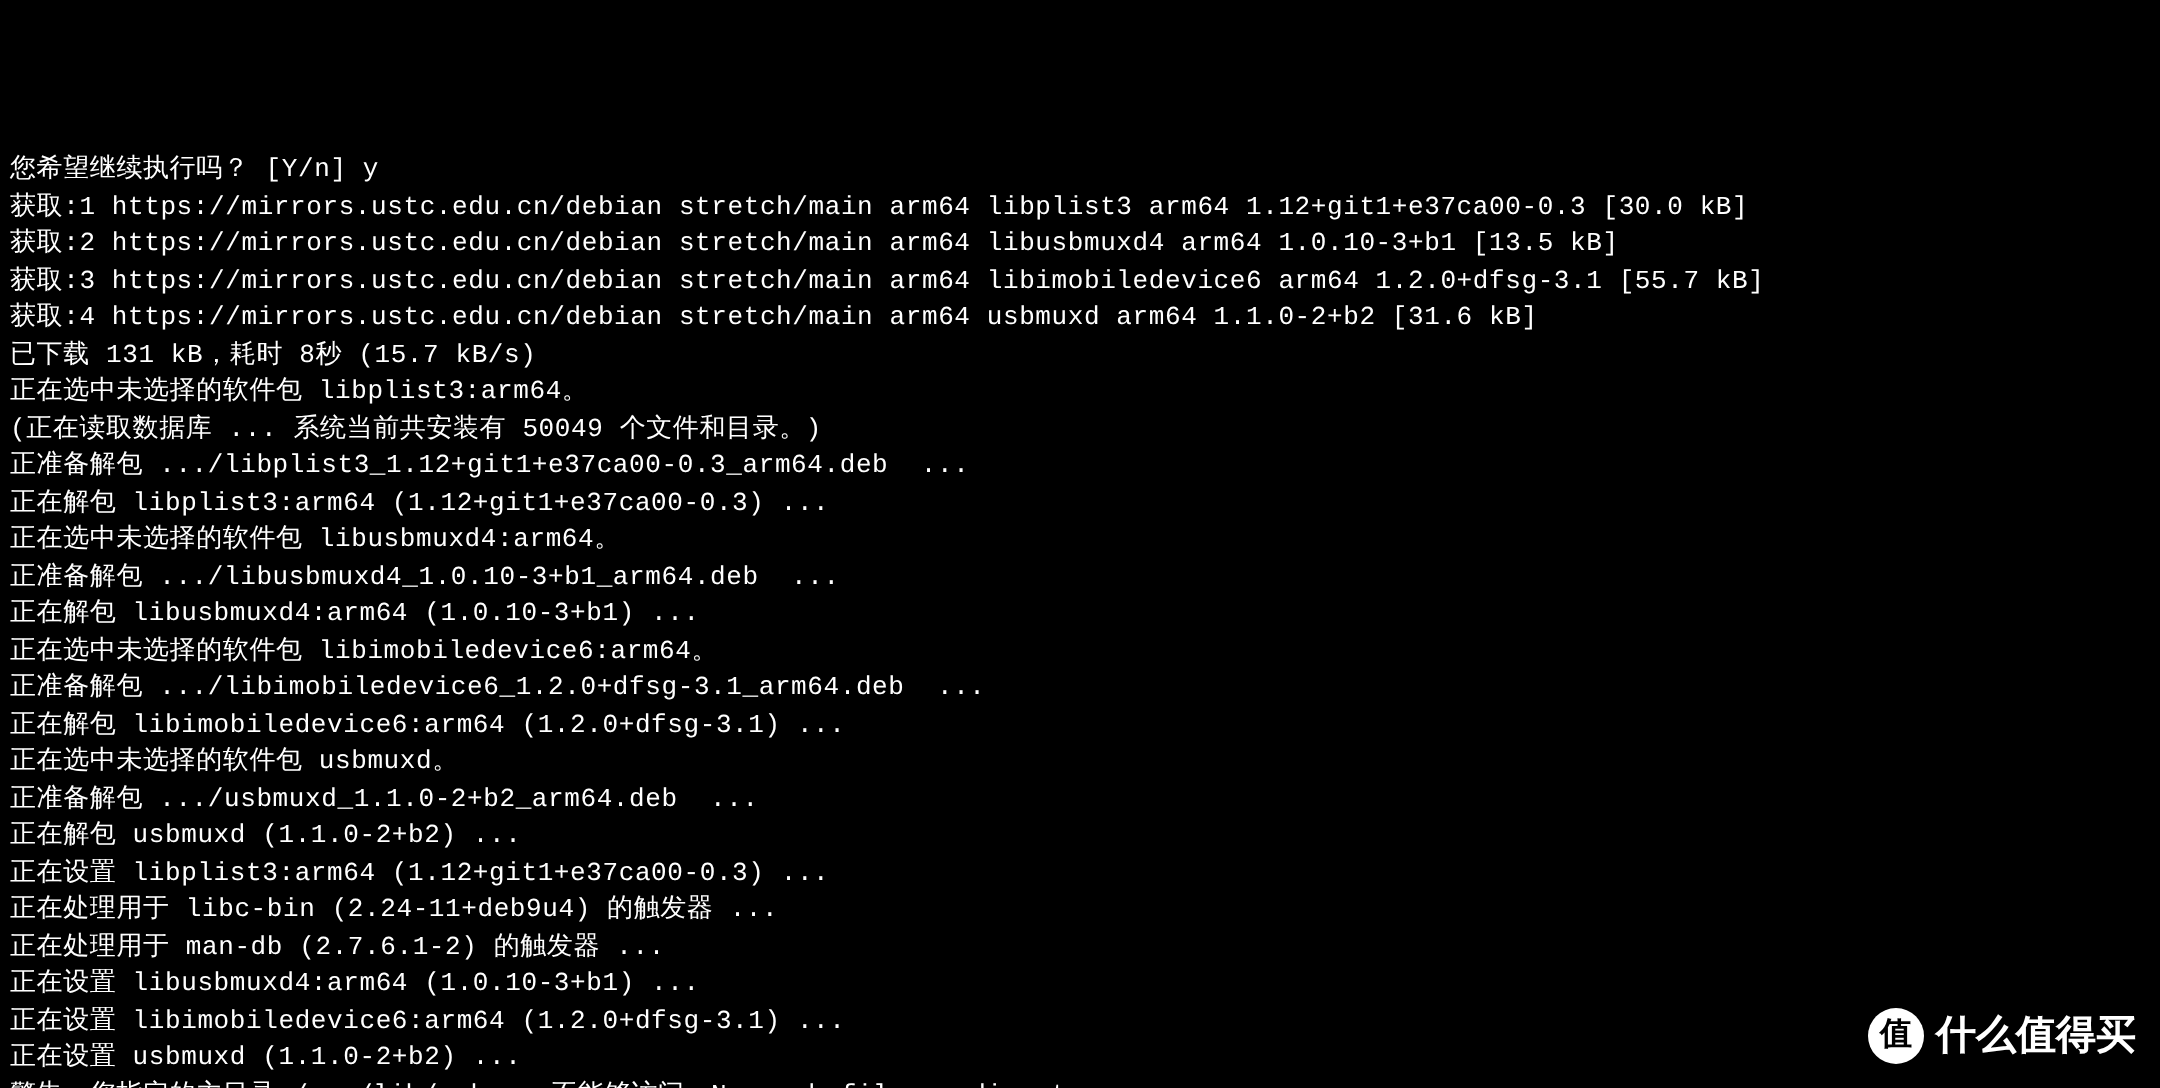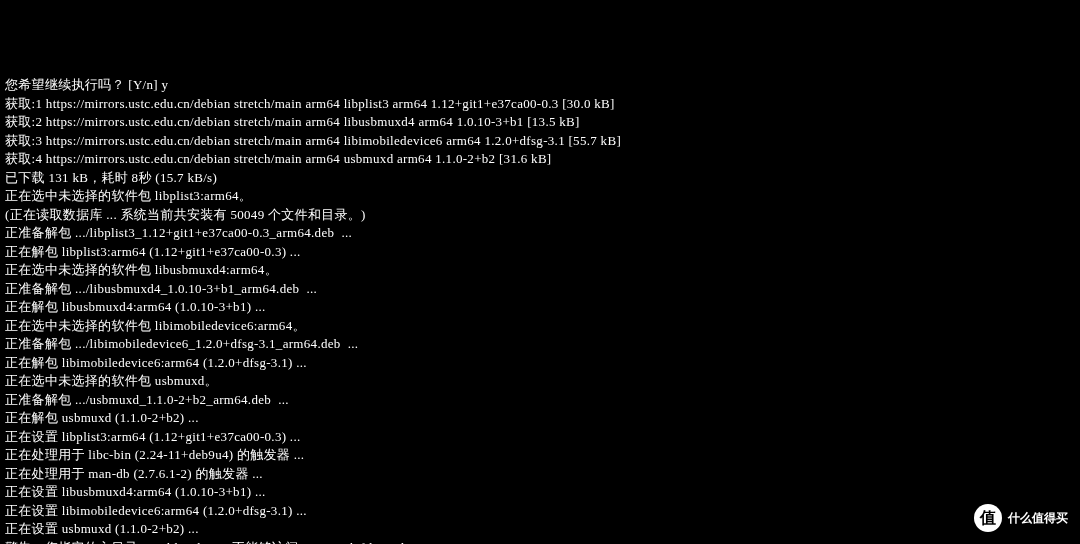--- a/index.html
+++ b/index.html
@@ -19,21 +19,20 @@
       position: relative;
       padding: 2px 5px;
       white-space: pre;
     }
     .terminal {
       white-space: pre;
       letter-spacing: 0.3px;
     }
     .line {
       display: block;
-      font-family: Liberation Serif, serif;
     }
     .watermark {
       position: absolute;
       right: 12px;
       bottom: 12px;
       display: flex;
       align-items: center;
       gap: 6px;
       pointer-events: none;
     }
@@ -46,21 +45,21 @@
       align-items: center;
       justify-content: center;
       color: #000;
       font-weight: bold;
       font-size: 16px;
       font-family: sans-serif;
     }
     .watermark-text {
       color: #fff;
       font-family: "Microsoft YaHei", sans-serif;
-      font-size: 12px;
+      font-size: 20px;
       font-weight: bold;
     }
   </style>
 </head>
 <body>
 
 
 
 <div class="terminal" id="terminal-container"><span class="line">您希望继续执行吗？ [Y/n] y</span><span class="line">获取:1 https://mirrors.ustc.edu.cn/debian stretch/main arm64 libplist3 arm64 1.12+git1+e37ca00-0.3 [30.0 kB]</span><span class="line">获取:2 https://mirrors.ustc.edu.cn/debian stretch/main arm64 libusbmuxd4 arm64 1.0.10-3+b1 [13.5 kB]</span><span class="line">获取:3 https://mirrors.ustc.edu.cn/debian stretch/main arm64 libimobiledevice6 arm64 1.2.0+dfsg-3.1 [55.7 kB]</span><span class="line">获取:4 https://mirrors.ustc.edu.cn/debian stretch/main arm64 usbmuxd arm64 1.1.0-2+b2 [31.6 kB]</span><span class="line">已下载 131 kB，耗时 8秒 (15.7 kB/s)</span><span class="line">正在选中未选择的软件包 libplist3:arm64。</span><span class="line">(正在读取数据库 ... 系统当前共安装有 50049 个文件和目录。)</span><span class="line">正准备解包 .../libplist3_1.12+git1+e37ca00-0.3_arm64.deb  ...</span><span class="line">正在解包 libplist3:arm64 (1.12+git1+e37ca00-0.3) ...</span><span class="line">正在选中未选择的软件包 libusbmuxd4:arm64。</span><span class="line">正准备解包 .../libusbmuxd4_1.0.10-3+b1_arm64.deb  ...</span><span class="line">正在解包 libusbmuxd4:arm64 (1.0.10-3+b1) ...</span><span class="line">正在选中未选择的软件包 libimobiledevice6:arm64。</span><span class="line">正准备解包 .../libimobiledevice6_1.2.0+dfsg-3.1_arm64.deb  ...</span><span class="line">正在解包 libimobiledevice6:arm64 (1.2.0+dfsg-3.1) ...</span><span class="line">正在选中未选择的软件包 usbmuxd。</span><span class="line">正准备解包 .../usbmuxd_1.1.0-2+b2_arm64.deb  ...</span><span class="line">正在解包 usbmuxd (1.1.0-2+b2) ...</span><span class="line">正在设置 libplist3:arm64 (1.12+git1+e37ca00-0.3) ...</span><span class="line">正在处理用于 libc-bin (2.24-11+deb9u4) 的触发器 ...</span><span class="line">正在处理用于 man-db (2.7.6.1-2) 的触发器 ...</span><span class="line">正在设置 libusbmuxd4:arm64 (1.0.10-3+b1) ...</span><span class="line">正在设置 libimobiledevice6:arm64 (1.2.0+dfsg-3.1) ...</span><span class="line">正在设置 usbmuxd (1.1.0-2+b2) ...</span><span class="line">警告：您指定的主目录 /var/lib/usbmux 不能够访问：No such file or directory</span></div>
 

